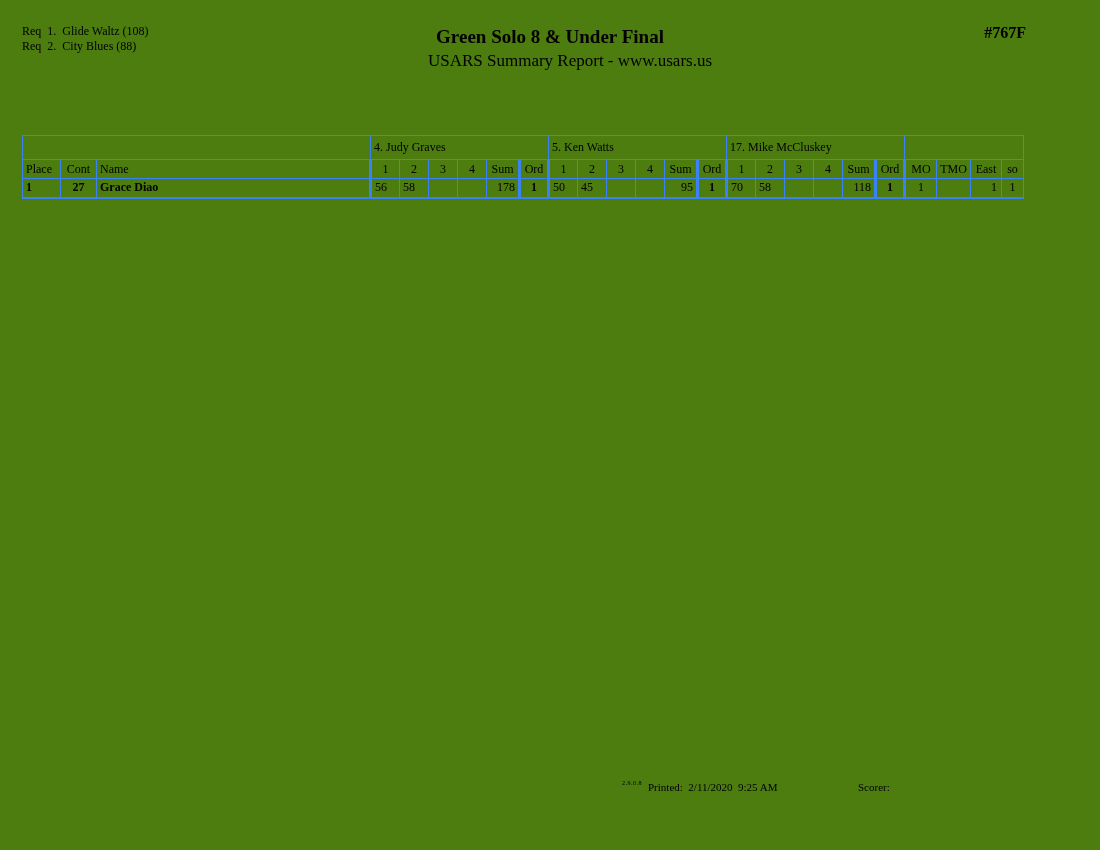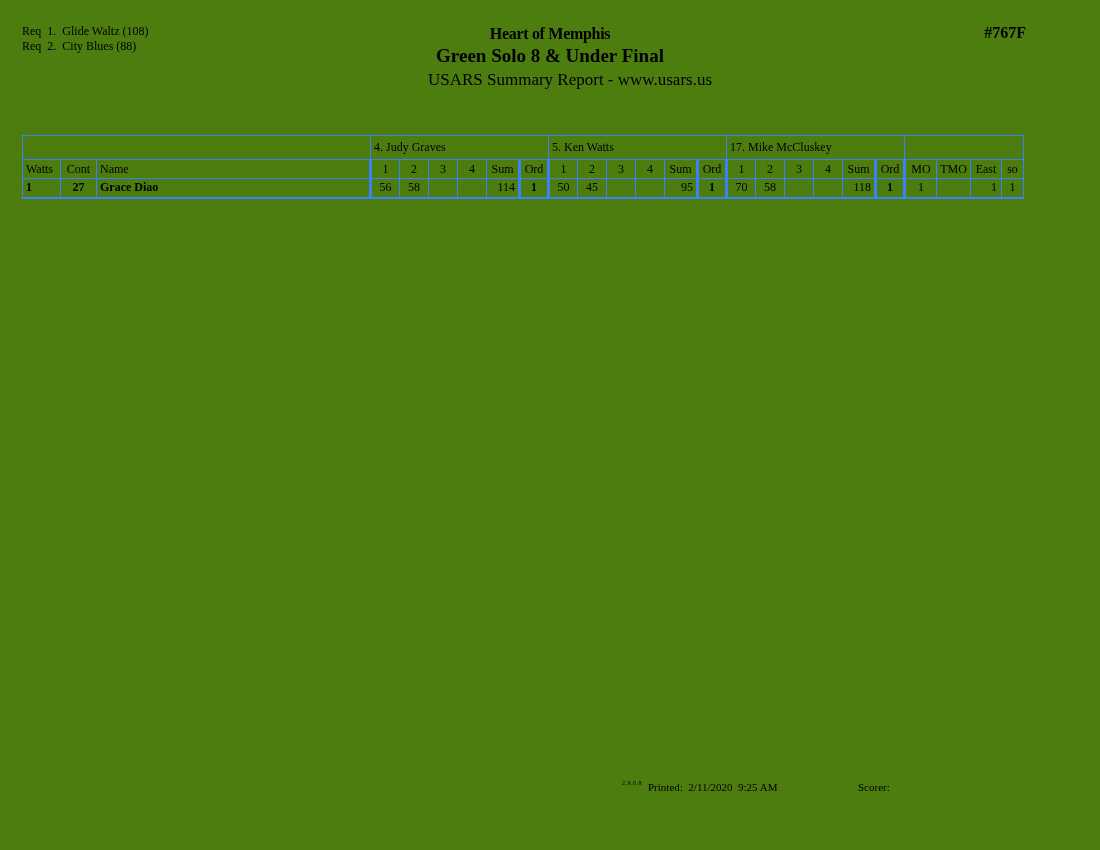--- a/index.html
+++ b/index.html
@@ -70,21 +70,21 @@
     padding-left: 5px;
     white-space: pre;
     vertical-align: middle;
   }
   .thickl { border-left-width: 3px !important; }
   .thickr { border-right-width: 3px !important; }
   .bold { font-weight: bold; }
   .tc { text-align: center; }
   .tl { text-align: left; }
   .trr { text-align: right; }
-  td.score { text-align: center; padding-left: 4px; }
+  td.score { text-align: left; padding-left: 4px; }
   td.sum   { text-align: right; padding-right: 3px; }
   td.place-cell { padding-left: 6px; }
   td.name-cell  { padding-left: 6px; }
 
   
   .footer-version {
     position: absolute;
     left: 622px;
     top: 780px;
     font-size: 6px;
@@ -107,21 +107,20 @@
 <body>
 
 <div class="page">
 
   <div class="req-block">
     <div class="pre">Req  1.  Glide Waltz (108)</div>
     <div class="pre">Req  2.  City Blues (88)</div>
   </div>
 
   <div class="center-block">
-    <div class="title-main">Heart of Memphis</div>
     <div class="title-event">Green Solo 8 &amp; Under Final</div>
     <div class="title-report">USARS Summary Report - www.usars.us</div>
   </div>
 
   <div class="event-num">#767F</div>
 
   <div class="tbl-wrap">
     <table class="results">
       <colgroup>
         <col style="width:38px">
@@ -154,21 +153,21 @@
       <tbody>
           <tr class="judges-row">
         <td class="noborder" colspan="3"></td>
         <td class="judge-label" colspan="6">4.  Judy Graves</td>
         <td class="judge-label" colspan="6">5.  Ken Watts</td>
         <td class="judge-label" colspan="6">17.  Mike McCluskey</td>
         <td class="noborder" colspan="4"></td>
       </tr>
 
       <tr class="head-row">
-        <td class="tl">Watts</td>
+        <td class="tl">Place</td>
         <td class="tc">Cont</td>
         <td class="tl">Name</td>
 
         <td class="tc thickl">1</td>
         <td class="tc">2</td>
         <td class="tc">3</td>
         <td class="tc">4</td>
         <td class="tc">Sum</td>
         <td class="tc thickl thickr">Ord</td>
 
@@ -194,21 +193,21 @@
 
       <tr class="data-row">
         <td class="tl bold place-cell">1</td>
         <td class="tc bold">27</td>
         <td class="tl bold name-cell">Grace Diao</td>
 
         <td class="score thickl">56</td>
         <td class="score">58</td>
         <td class="score"></td>
         <td class="score"></td>
-        <td class="sum">114</td>
+        <td class="sum">178</td>
         <td class="tc bold thickl thickr">1</td>
 
         <td class="score thickl">50</td>
         <td class="score">45</td>
         <td class="score"></td>
         <td class="score"></td>
         <td class="sum">95</td>
         <td class="tc bold thickl thickr">1</td>
 
         <td class="score thickl">70</td>

